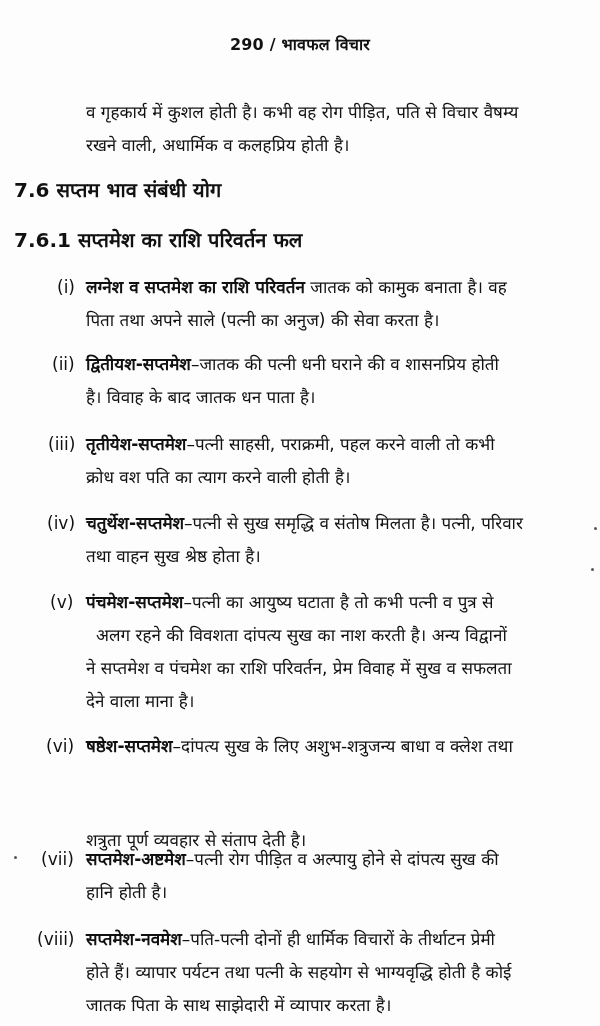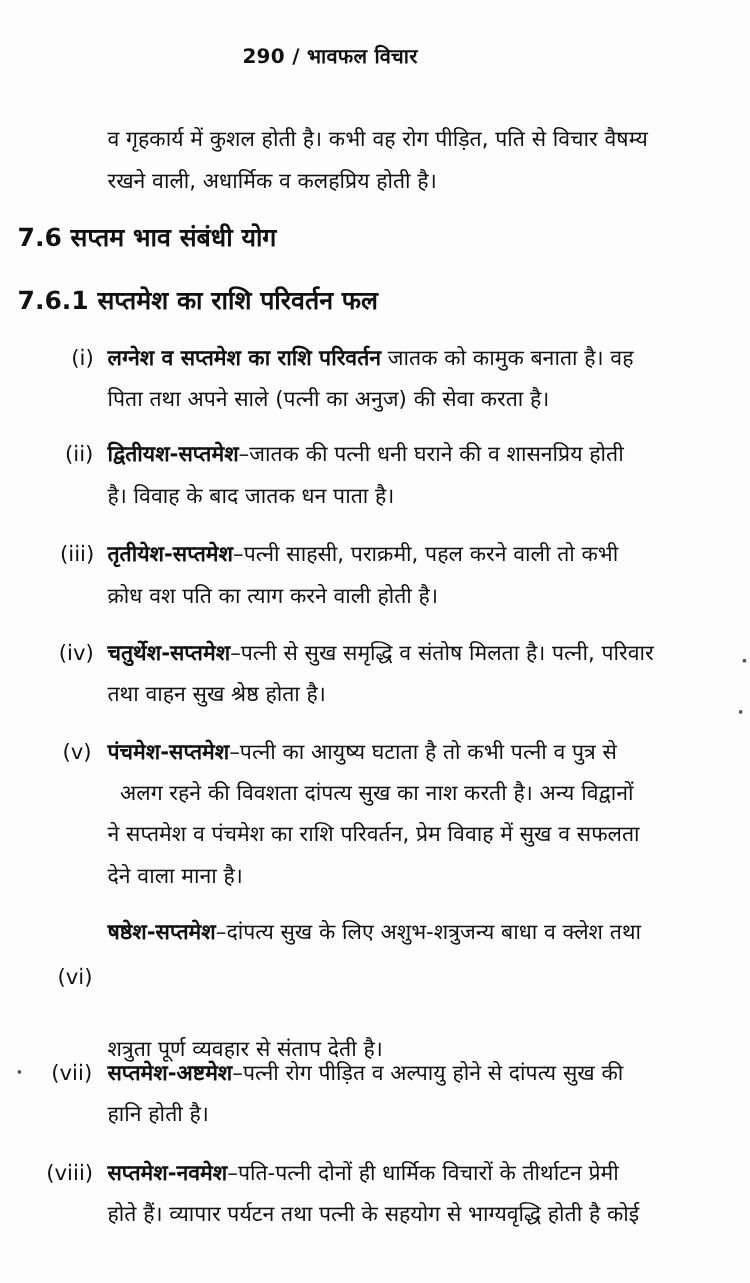--- a/index.html
+++ b/index.html
@@ -24,20 +24,21 @@
     }
     .running-header {
       position: absolute;
       top: 33px;
       left: 0;
       width: 528px;
       text-align: center;
       font-size: 16px;
       font-weight: bold;
       letter-spacing: 0.2px;
+      padding-left: 36px;
     }
     .line {
       position: absolute;
       white-space: nowrap;
       font-size: 17px;
       line-height: 22px;
     }
     .heading {
       position: absolute;
       white-space: nowrap;
@@ -87,28 +88,29 @@
   <div class="item-num" style="left:47px; top:512px;">(iv)</div>
   <div class="line" style="left:86px; top:512px;"><span class="b">चतुर्थेश-सप्तमेश</span><span>–पत्नी से सुख समृद्धि व संतोष मिलता है। पत्नी, परिवार</span></div>
   <div class="line" style="left:86px; top:545px;">तथा वाहन सुख श्रेष्ठ होता है।</div>
 
   <div class="item-num" style="left:50px; top:591px;">(v)</div>
   <div class="line" style="left:86px; top:591px;"><span class="b">पंचमेश-सप्तमेश</span><span>–पत्नी का आयुष्य घटाता है तो कभी पत्नी व पुत्र से</span></div>
   <div class="line" style="left:86px; top:624px;margin-left:10px;">अलग रहने की विवशता दांपत्य सुख का नाश करती है। अन्य विद्वानों</div>
   <div class="line" style="left:86px; top:657px;">ने सप्तमेश व पंचमेश का राशि परिवर्तन, प्रेम विवाह में सुख व सफलता</div>
   <div class="line" style="left:86px; top:690px;">देने वाला माना है।</div>
 
-  <div class="item-num" style="left:46px; top:735px;margin-top:36px;">(vi)</div>
+  <div class="item-num" style="left:46px; top:735px;">(vi)</div>
   <div class="line" style="left:86px; top:735px;"><span class="b">षष्ठेश-सप्तमेश</span><span>–दांपत्य सुख के लिए अशुभ-शत्रुजन्य बाधा व क्लेश तथा</span></div>
   <div class="line" style="left:86px; top:801px;margin-top:28px;">शत्रुता पूर्ण व्यवहार से संताप देती है।</div>
 
   <div class="item-num" style="left:41px; top:848px;">(vii)</div>
   <div class="line" style="left:86px; top:848px;"><span class="b">सप्तमेश-अष्टमेश</span><span>–पत्नी रोग पीड़ित व अल्पायु होने से दांपत्य सुख की</span></div>
   <div class="line" style="left:86px; top:881px;">हानि होती है।</div>
 
   <div class="item-num" style="left:37px; top:928px;">(viii)</div>
   <div class="line" style="left:86px; top:928px;"><span class="b">सप्तमेश-नवमेश</span><span>–पति-पत्नी दोनों ही धार्मिक विचारों के तीर्थाटन प्रेमी</span></div>
   <div class="line" style="left:86px; top:961px;">होते हैं। व्यापार पर्यटन तथा पत्नी के सहयोग से भाग्यवृद्धि होती है कोई</div>
+  <div class="line" style="left:86px; top:994px;">जातक पिता के साथ साझेदारी में व्यापार करता है।</div>
 
   <div class="scan-dot" style="left:594px; top:527px;"></div>
   <div class="scan-dot" style="left:591px; top:568px;"></div>
   <div class="scan-dot" style="left:14px; top:856px;"></div>
 </div>
 
 </body></html>

